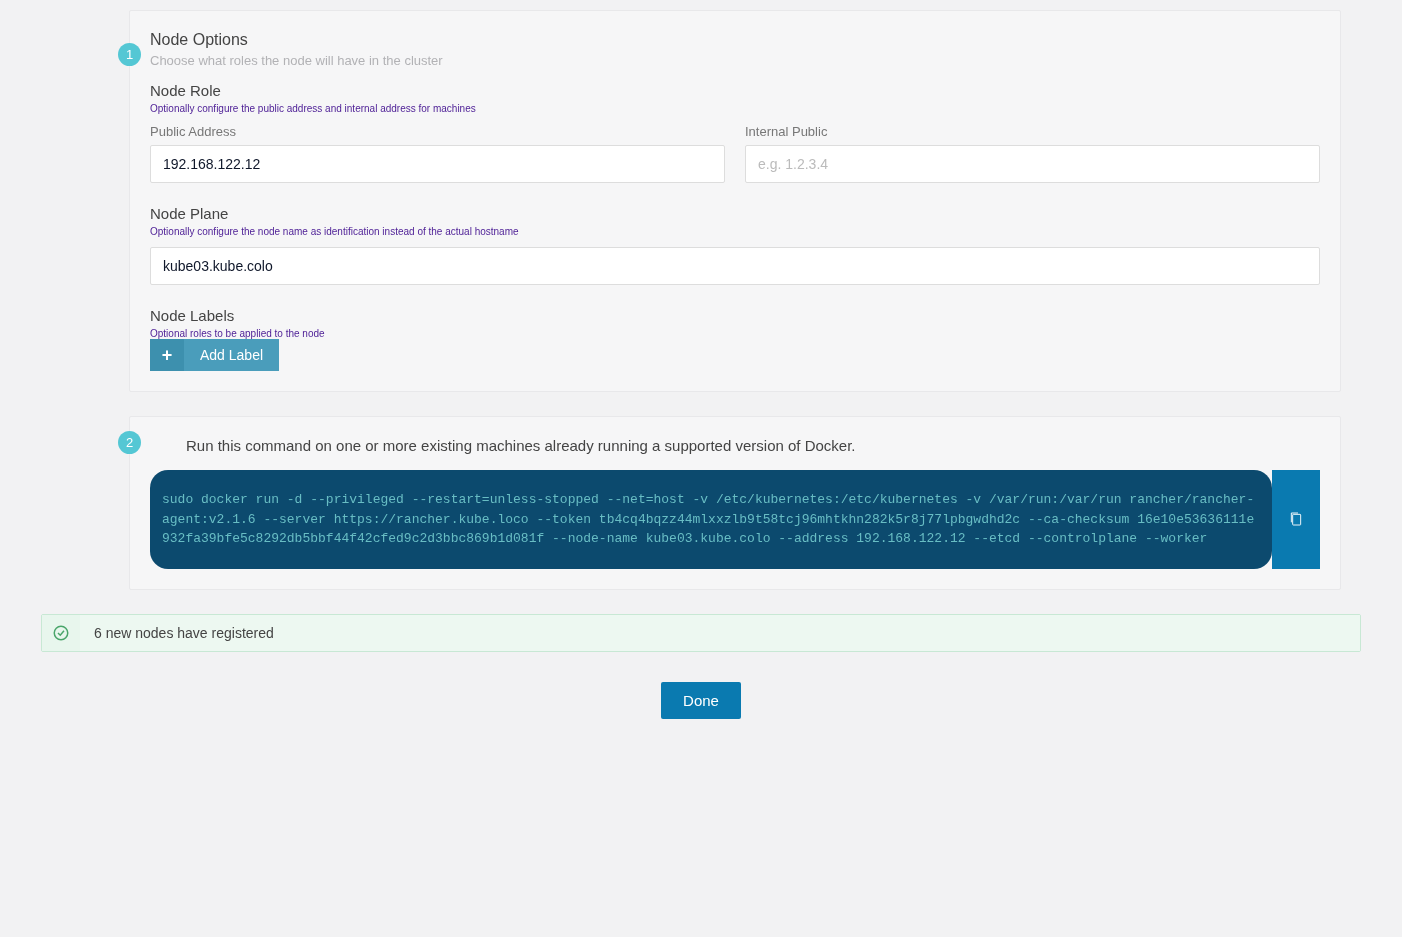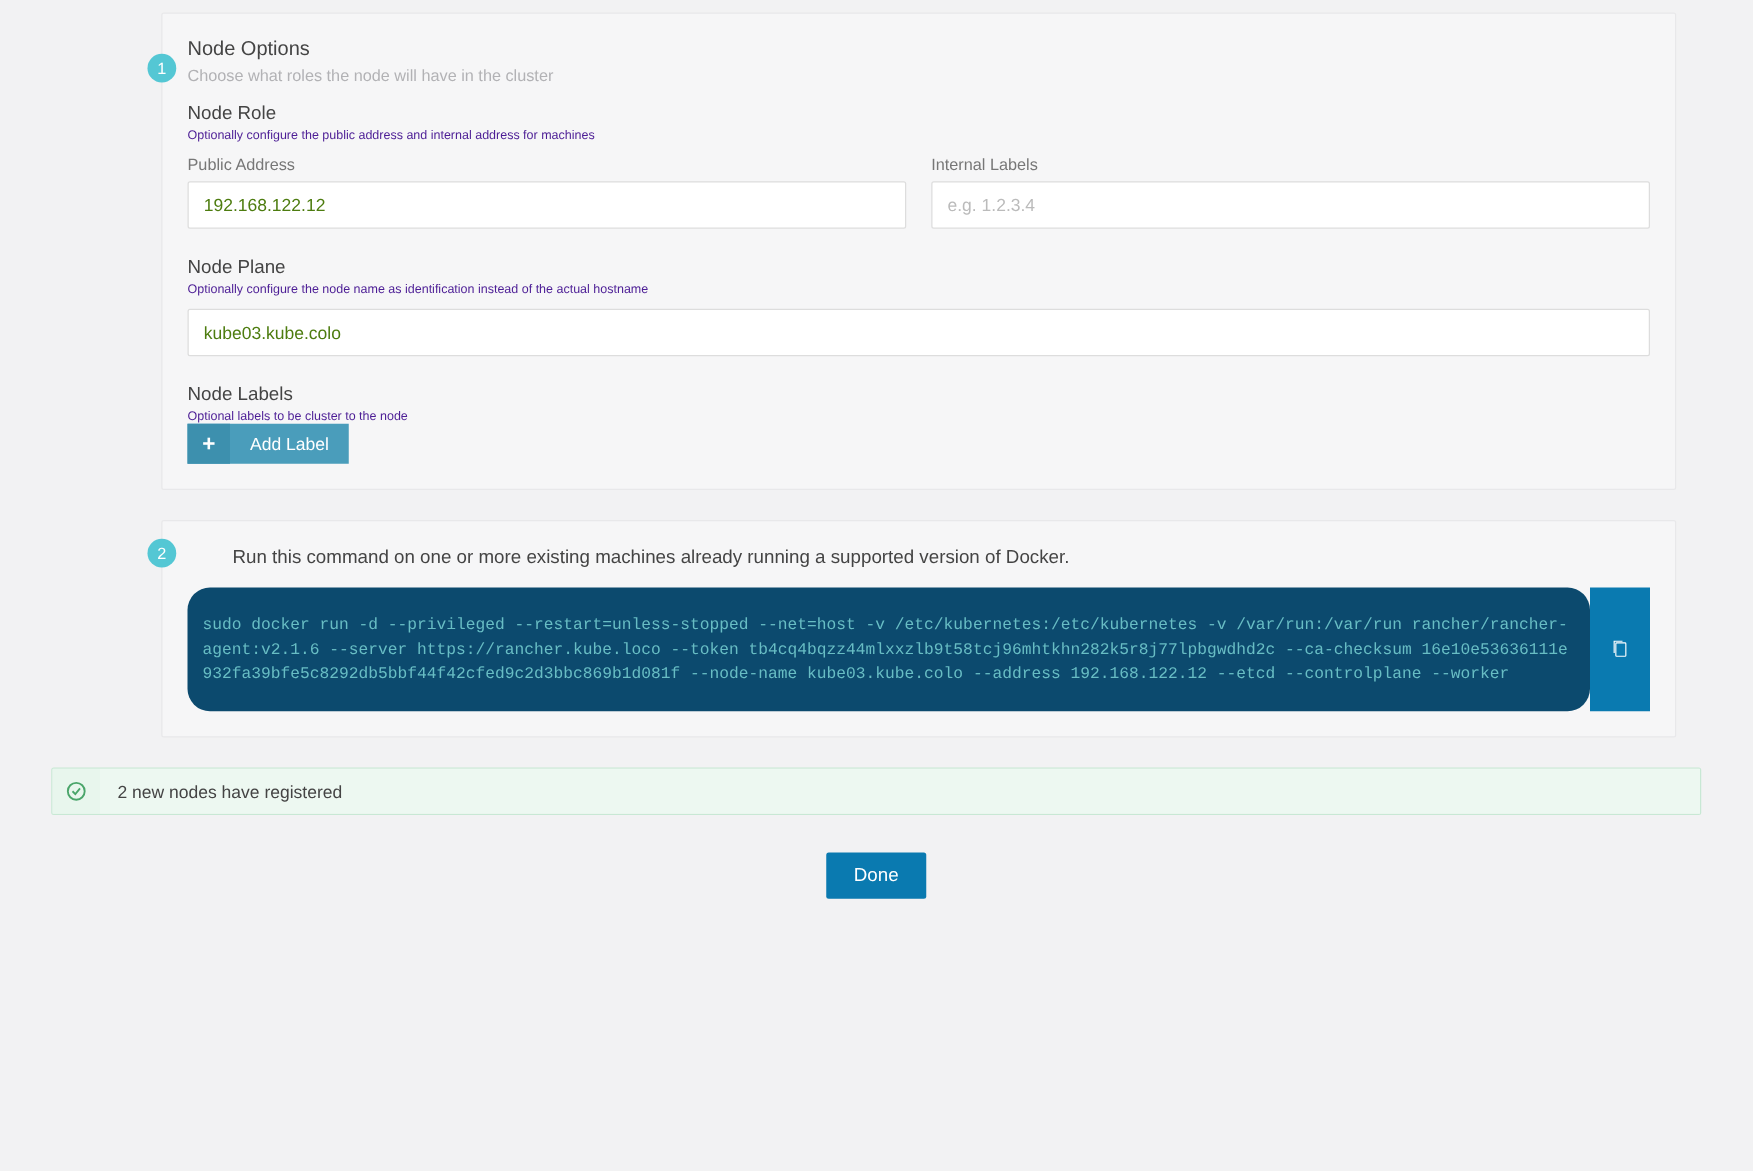--- a/index.html
+++ b/index.html
@@ -111,21 +111,21 @@
   color: #777;
   margin-bottom: 6px;
 }
 input[type="text"] {
   width: 100%;
   height: 38px;
   padding: 0 12px;
   border: 1px solid #ddd;
   border-radius: 2px;
   font-size: 14px;
-  color: #4d7c0f;
+  color: #0f172a;
   background: #fff;
 }
 input[type="text"]::placeholder {
   color: #bbb;
 }
 .half {
   width: 49%;
 }
 .section-block {
   margin-bottom: 22px;
@@ -244,35 +244,35 @@
     <div class="label-text">Node Role</div>
 
     <div class="section-block">
       <div class="sub-text">Optionally configure the public address and internal address for machines</div>
       <div class="address-row">
         <div class="address-col">
           <div class="field-label">Public Address</div>
           <input type="text" value="192.168.122.12" style="">
         </div>
         <div class="address-col">
-          <div class="field-label">Internal Labels</div>
+          <div class="field-label">Internal Public</div>
           <input type="text" placeholder="e.g. 1.2.3.4" style="">
         </div>
       </div>
     </div>
 
     <div class="section-block">
       <div class="label-text">Node Plane</div>
       <div class="sub-text">Optionally configure the node name as identification instead of the actual hostname</div>
       <input type="text" class="half" value="kube03.kube.colo" style="">
     </div>
 
     <div class="section-block" style="margin-bottom:0">
       <div class="label-text">Node Labels</div>
-      <div class="sub-text" style="margin-bottom:0">Optional labels to be cluster to the node</div>
+      <div class="sub-text" style="margin-bottom:0">Optional roles to be applied to the node</div>
       <button class="add-label-btn">
         <span class="plus">+</span>
         <span class="txt">Add Label</span>
       </button>
     </div>
   </div>
 
   <div class="panel panel-2">
     <div class="step-badge">
         <span>2</span>
@@ -289,20 +289,20 @@
     </div>
   </div>
 
   <div class="status-bar">
     <div class="status-icon">
       <svg viewBox="0 0 24 24">
         <circle cx="12" cy="12" r="9" fill="none" stroke="#4aa56a" stroke-width="2"></circle>
         <path d="M8 12 l3 3 l5 -6" fill="none" stroke="#4aa56a" stroke-width="2"></path>
       </svg>
     </div>
-    <div class="status-text">2 new nodes have registered</div>
+    <div class="status-text">6 new nodes have registered</div>
   </div>
 
   <div class="done-row">
     <button class="done-btn">Done</button>
   </div>
 
 </div>
 
 </body></html>

